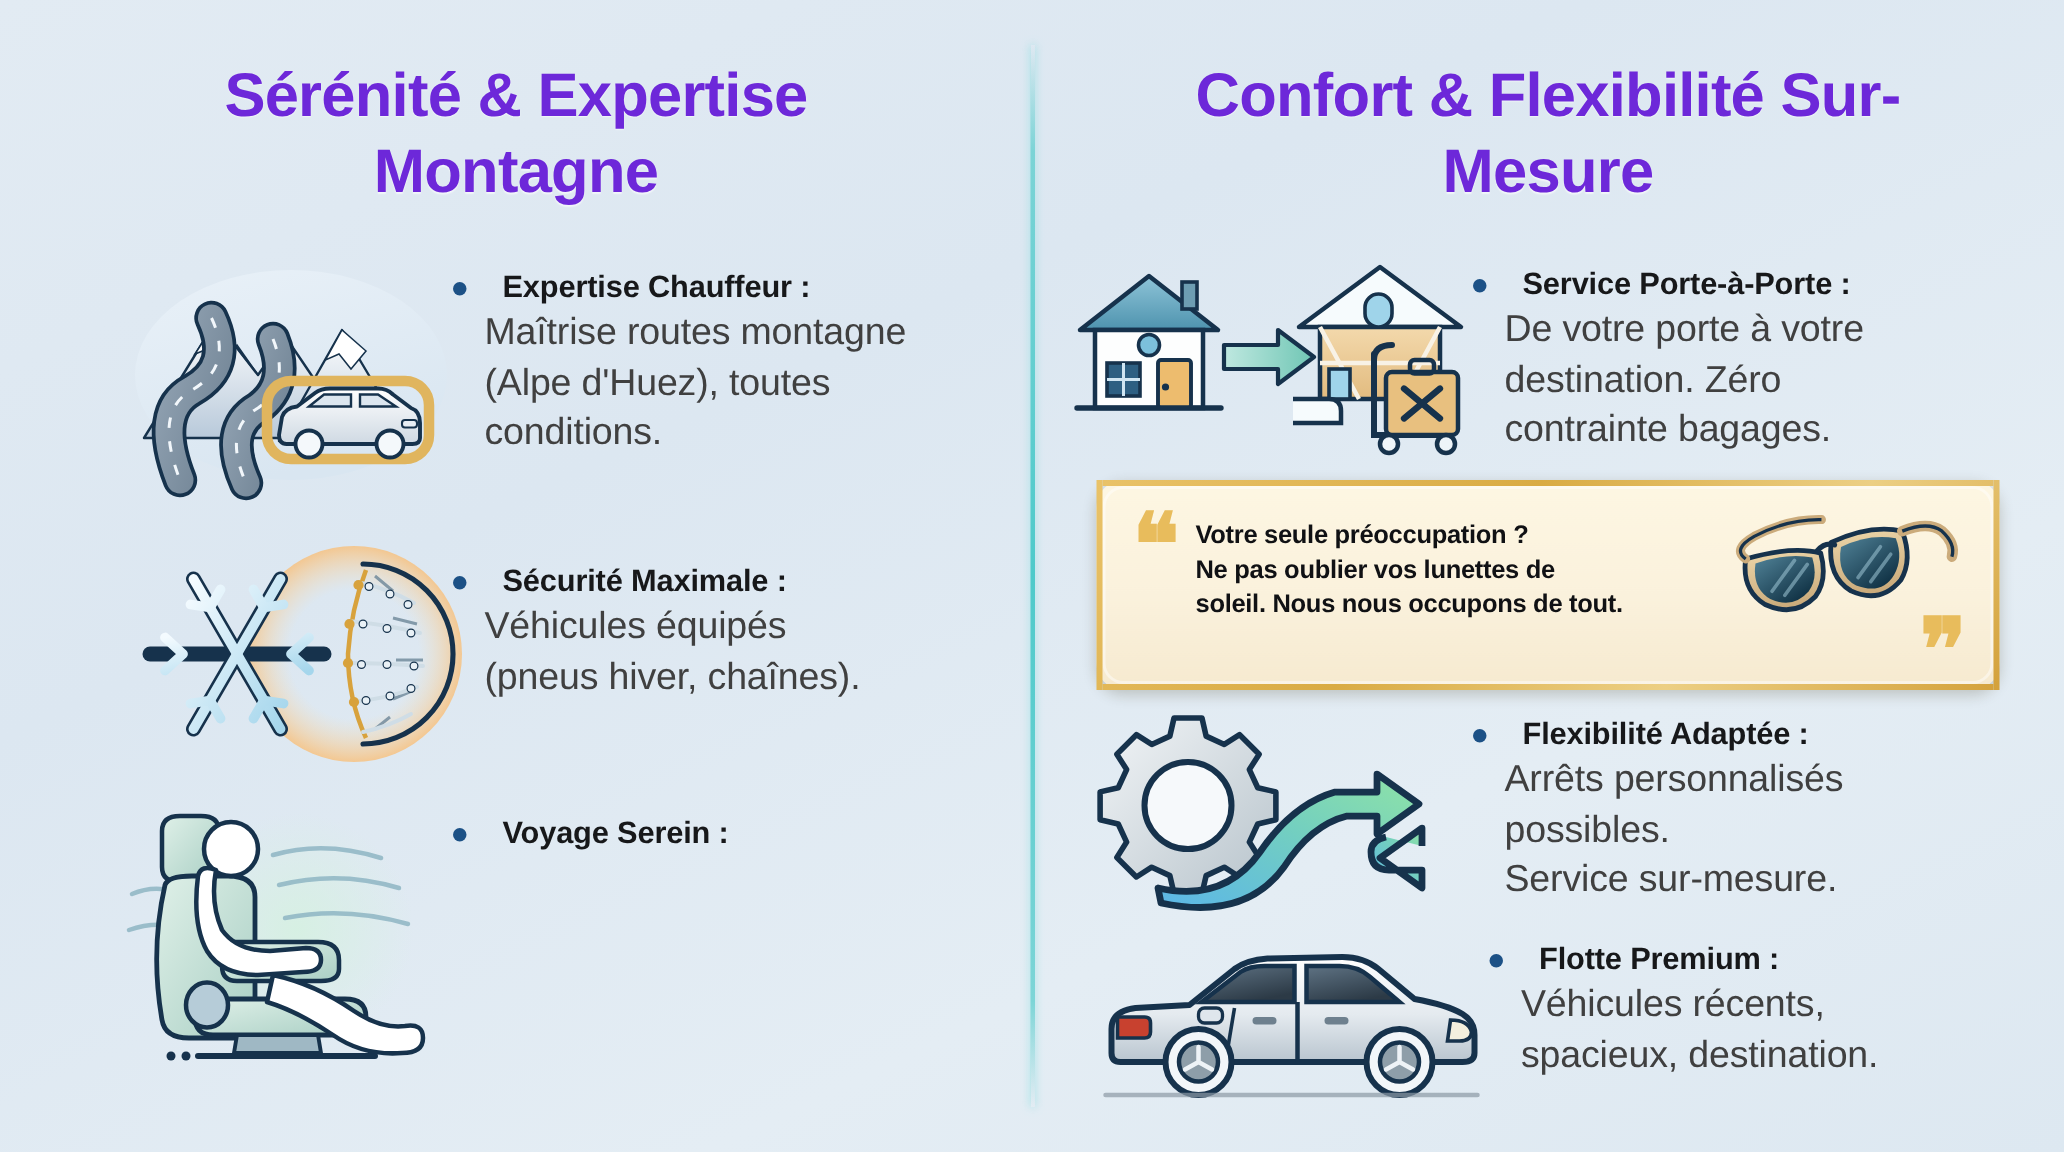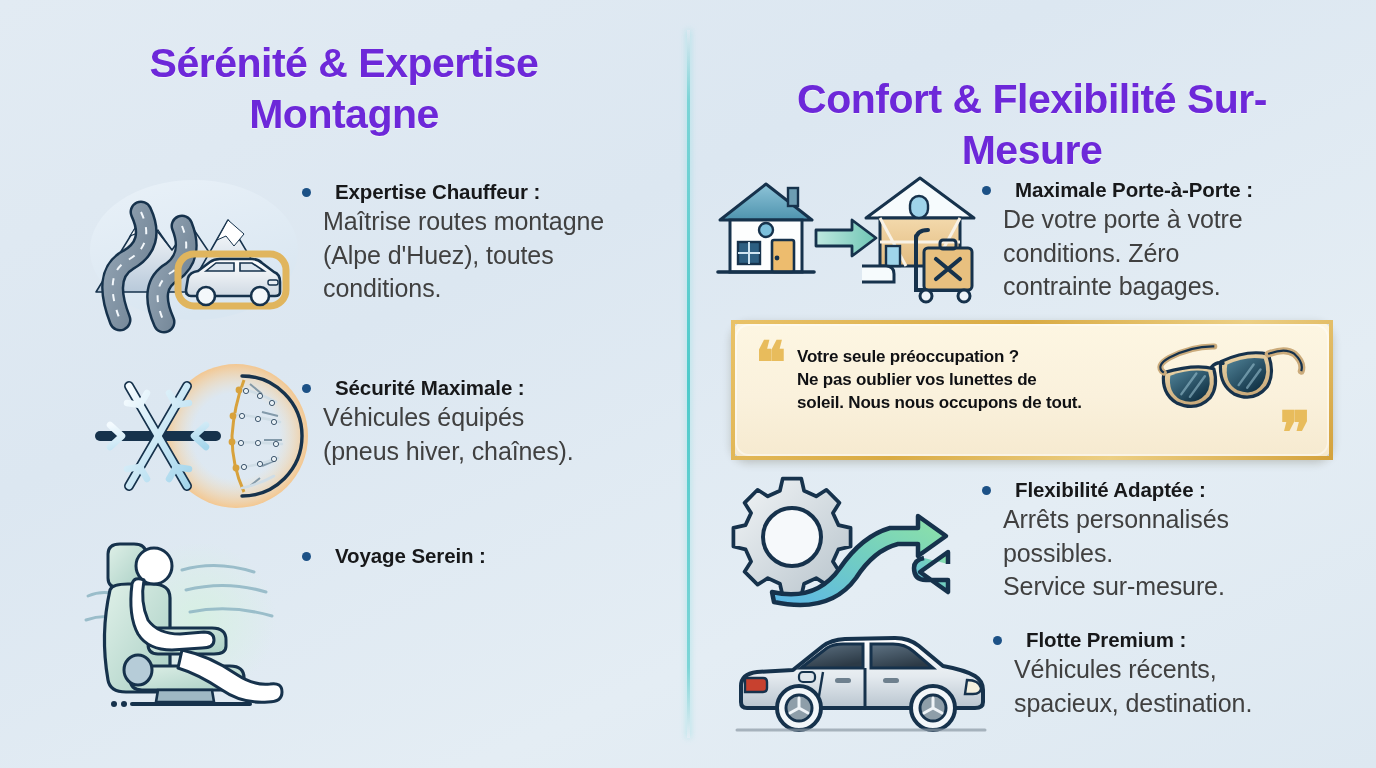--- a/index.html
+++ b/index.html
@@ -39,21 +39,21 @@
     left: 0; right: 0;
     text-align: center;
     color: #6d28d9;
     font-weight: bold;
     font-size: 41px;
     line-height: 1.24;
     letter-spacing: -0.5px;
     text-shadow: 0 1px 1px rgba(255,255,255,0.6);
   }
   .title-left  { top: 38px; padding: 0 60px; }
-  .title-right { top: 38px; padding: 0 70px; margin-top: 36px; }
+  .title-right { top: 38px; padding: 0 70px; }
 
   
   .row {
     position: absolute;
     display: flex;
     align-items: flex-start;
   }
   .icon-cell {
     flex: 0 0 auto;
     display: flex;
@@ -385,25 +385,25 @@
             <path d="M28 29 L52 49 M52 29 L28 49" stroke="#16324c" stroke-width="4.2" stroke-linecap="round"></path>
             <circle cx="18" cy="66" r="6" fill="#eef4f8" stroke="#16324c" stroke-width="3"></circle>
             <circle cx="56" cy="66" r="6" fill="#eef4f8" stroke="#16324c" stroke-width="3"></circle>
           </g>
         </svg>
       </div>
       <div class="text-cell" style="padding-top:8px;">
         <div class="bullet-line">
           <span class="dot"></span>
           <span class="btext">
-            <span class="bhead">Maximale Porte-à-Porte :</span>
+            <span class="bhead">Service Porte-à-Porte :</span>
           </span>
         </div>
         <span class="bbody indent">De votre porte à votre
-conditions. Zéro
+destination. Zéro
 contrainte bagages.</span>
       </div>
     </div>
 
     <div class="row" style="left:24px; top:472px; width:660px;">
       <div class="icon-cell" style="width:270px;height:140px;">
         <svg width="270" height="140" viewBox="0 0 270 140">
           <defs>
             <linearGradient id="gearG" x1="0" y1="0" x2="1" y2="1">
               <stop offset="0" stop-color="#f2f5f7"></stop>

